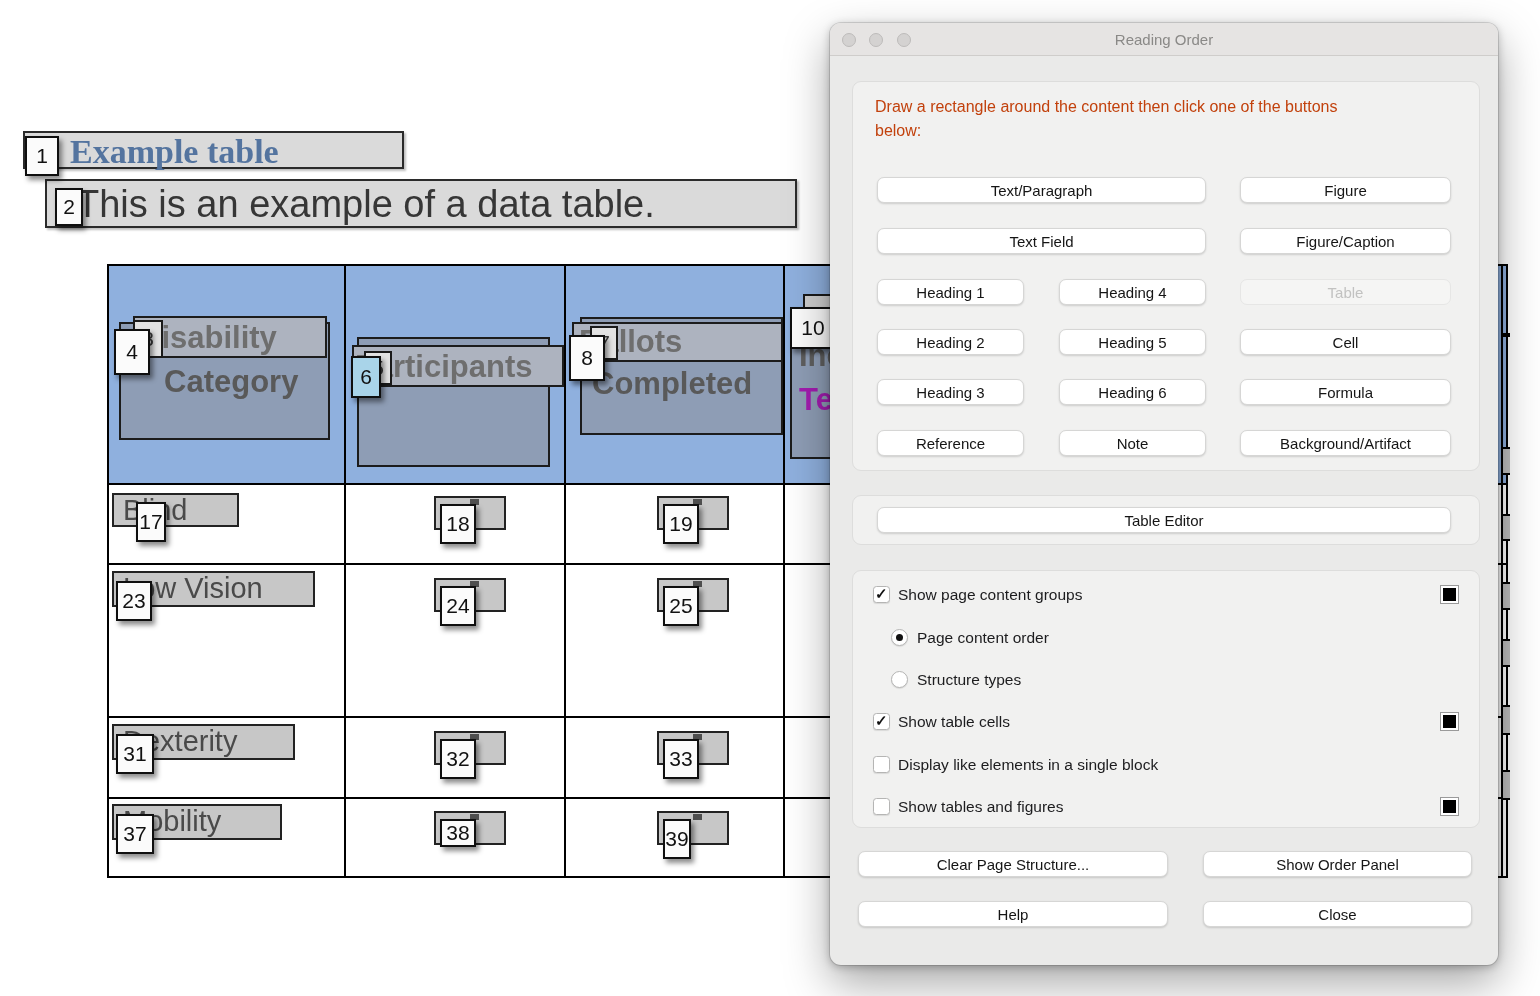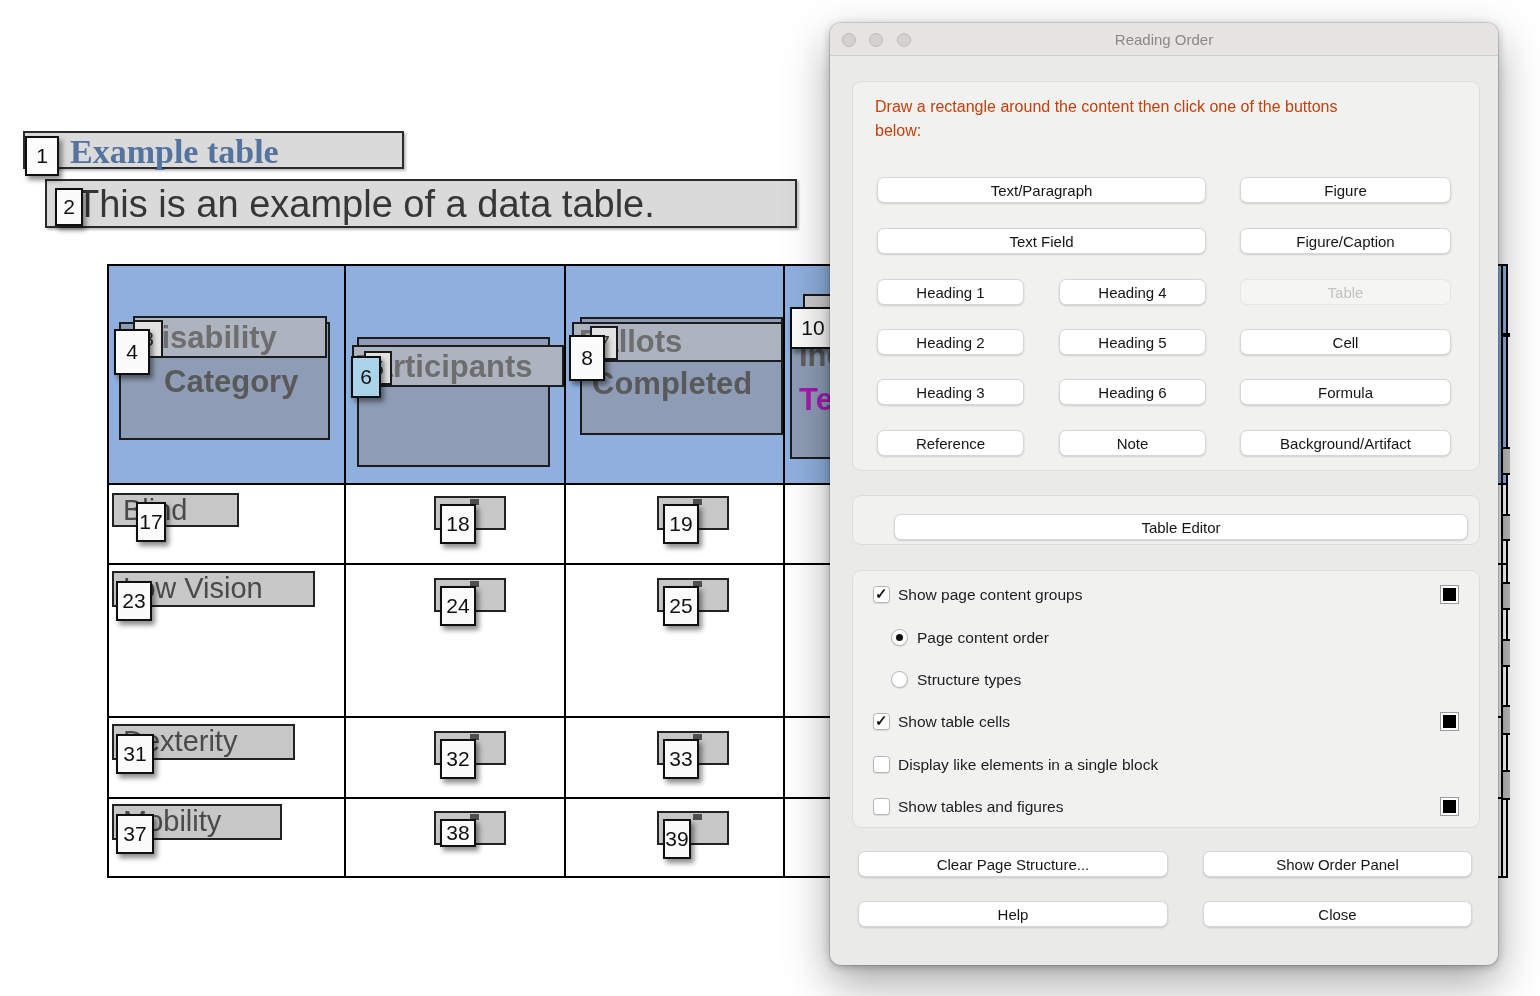--- a/index.html
+++ b/index.html
@@ -49,21 +49,21 @@
   #grp-options { top:547px; height:258px; }
 
   #instruction { position:absolute; left:45px; top:72px; width:500px; font-size:16px; line-height:1.5; color:#c2410c; }
 
   .b { position:absolute; height:26px; background:#ffffff; border:1px solid #d6d6d5; border-radius:7px; font-size:15px; color:#151515;
        display:flex; align-items:center; justify-content:center; box-shadow:0 1px 2px rgba(0,0,0,0.15); cursor:default; }
   .b.disabled { color:#c2c2c1; background:#f5f5f4; border-color:#e6e6e5; box-shadow:none; }
   .bw1 { left:47px; width:329px; } .bw2 { left:410px; width:211px; }
   .bn1 { left:47px; width:147px; } .bn2 { left:229px; width:147px; }
   .r1 { top:154px; } .r2 { top:205px; } .r3 { top:256px; } .r4 { top:306px; } .r5 { top:356px; } .r6 { top:407px; }
-  #btn-table-editor { left:64px; top:484px; width:574px;margin-top:7px; }
+  #btn-table-editor { left:47px; top:484px; width:574px; }
   #btn-clear { left:28px; top:828px; width:310px; } #btn-order-panel { left:373px; top:828px; width:269px; }
   #btn-help { left:28px; top:878px; width:310px; } #btn-close { left:373px; top:878px; width:269px; }
 
   .optlabel { position:absolute; font-size:15.5px; color:#1c1c1e; line-height:18px; }
   .cb { position:absolute; width:17px; height:17px; background:#ffffff; border:1px solid #b5b5b4; border-radius:3.5px; box-shadow:0 1px 1px rgba(0,0,0,0.1); }
   .cb.checked::after { content:"\2713"; position:absolute; left:1px; top:-2px; font-size:15px; font-weight:bold; color:#111; }
   .rd { position:absolute; width:17px; height:17px; background:#ffffff; border:1px solid #b5b5b4; border-radius:50%; box-shadow:0 1px 1px rgba(0,0,0,0.1); }
   .rd.selected::after { content:""; position:absolute; left:4px; top:4px; width:7px; height:7px; border-radius:50%; background:#111; }
   .swatch { position:absolute; left:610px; width:19px; height:19px; background:#000; border:1px solid #9a9a9a; box-shadow:inset 0 0 0 2px #ffffff; }
 

